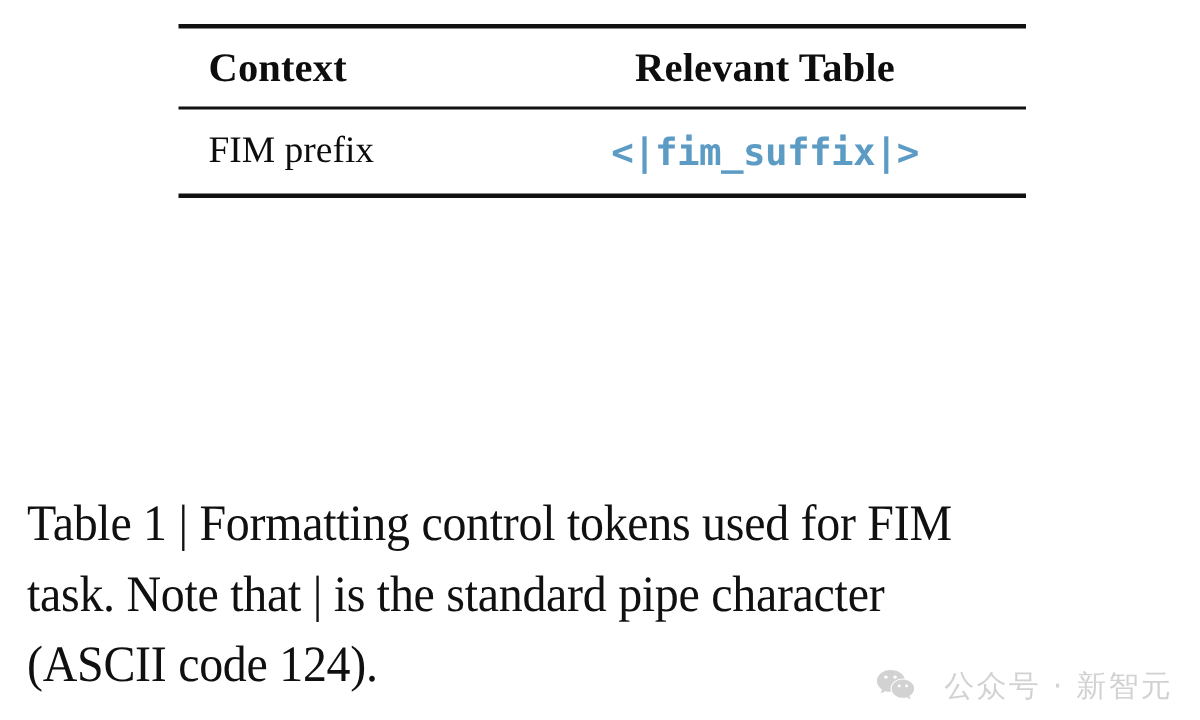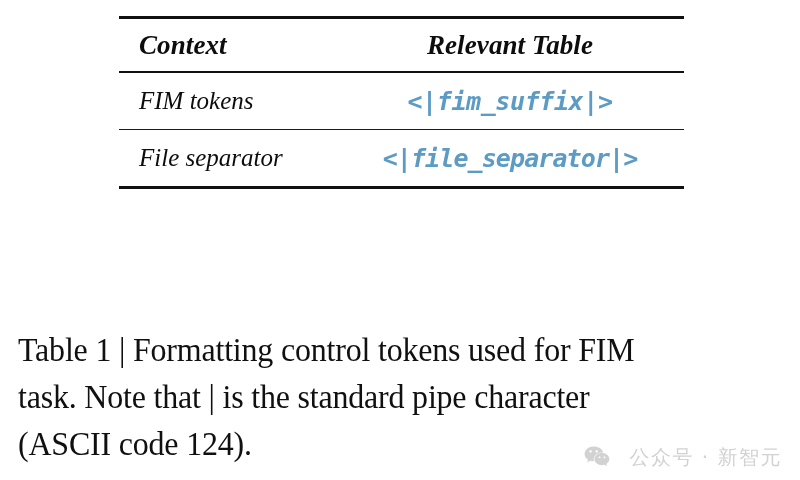--- a/index.html
+++ b/index.html
@@ -32,21 +32,20 @@
 
   .rule-top    { border-top: 3px solid #111111; }
   .rule-head   { border-bottom: 2.5px solid #111111; }
   .rule-inner  { border-top: 1.6px solid #1a1a1a; }
   .rule-bottom { border-top: 3px solid #111111; }
 
   th, td {
     padding: 0;
     margin: 18px;
     vertical-align: middle;
-    font-style: italic;
   }
 
   .col-context { width: 227px; }
   .col-token   { width: 338px; }
 
   th.h-context,
   th.h-token {
     height: 52px;
     font-family: "Liberation Serif", "DejaVu Serif", serif;
     font-weight: bold;
@@ -133,26 +132,22 @@
       <col class="col-token">
     </colgroup>
     <thead>
       <tr class="rule-top rule-head">
         <th class="h-context">Context</th>
         <th class="h-token">Relevant Table</th>
       </tr>
     </thead>
     <tbody>
       <tr class="rule-inner">
-        <td class="c-context">FIM tokens</td>
+        <td class="c-context">FIM prefix</td>
         <td class="c-token">&lt;|fim_suffix|&gt;</td>
-      </tr>
-      <tr class="rule-inner">
-        <td class="c-context">File separator</td>
-        <td class="c-token wide">&lt;|file_separator|&gt;</td>
       </tr>
       <tr class="rule-bottom">
         <td colspan="2" style="height:0;padding:0;"></td>
       </tr>
     </tbody>
   </table>
 </div>
 
 <div id="caption">
   <span class="cap-line">Table 1 | Formatting control tokens used for FIM</span>

